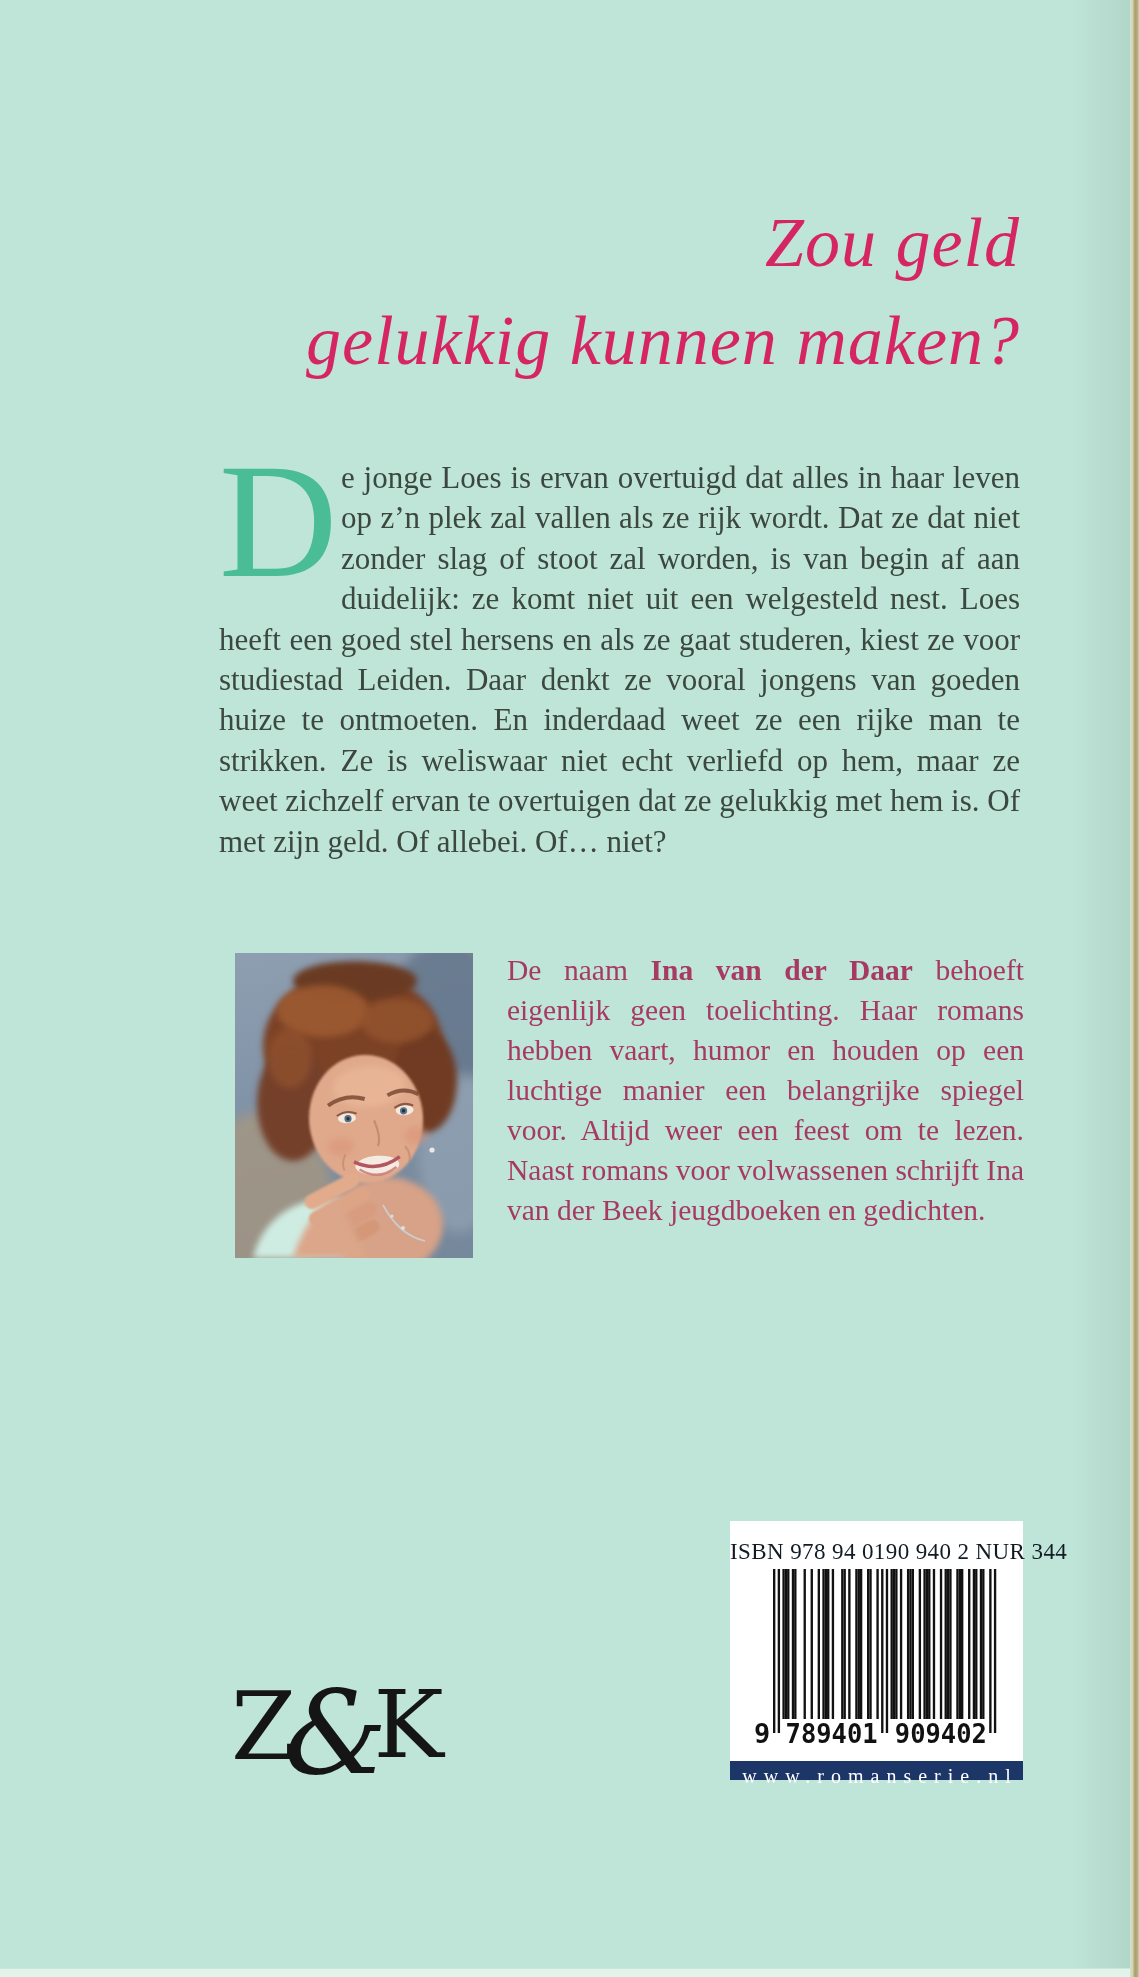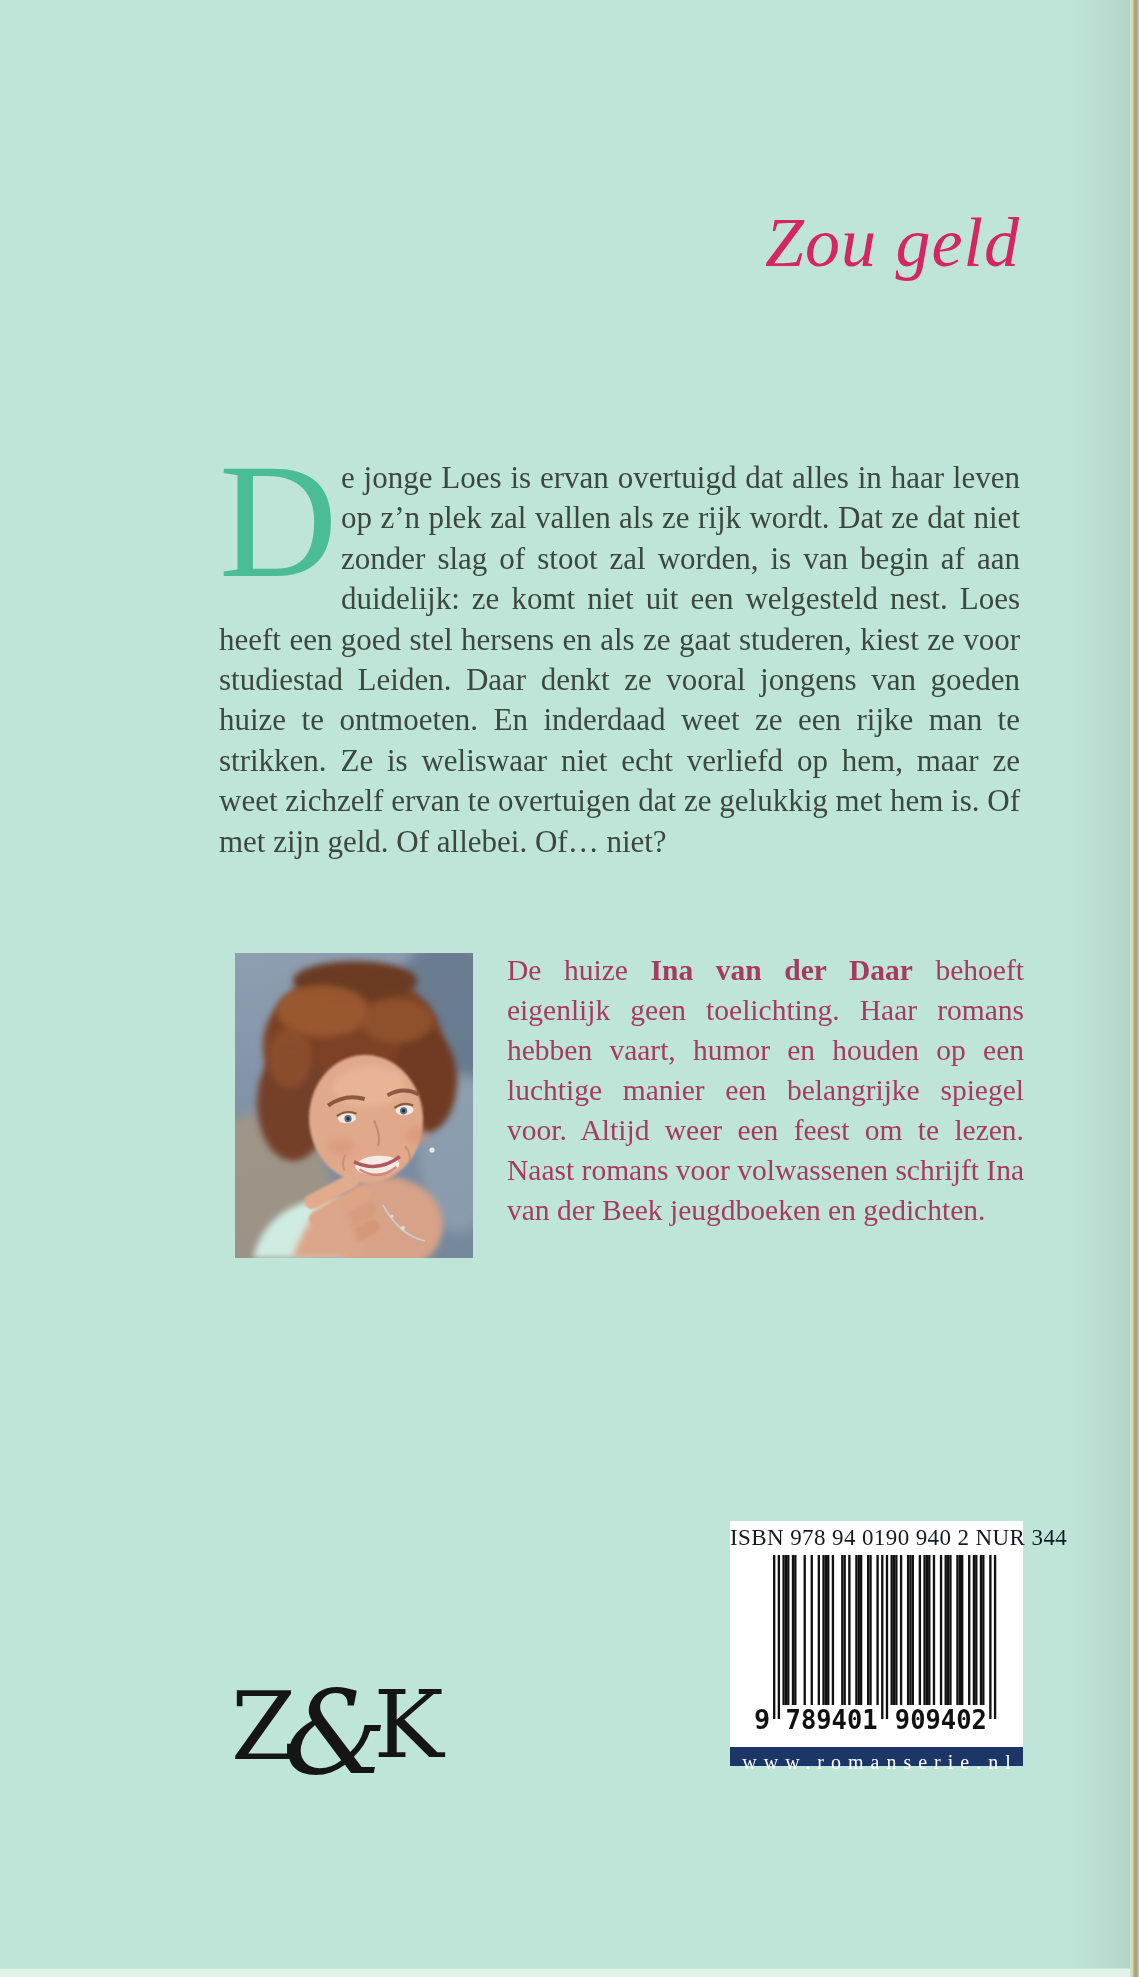--- a/index.html
+++ b/index.html
@@ -75,21 +75,21 @@
     position:relative;top:14px;
   }
   .zk-logo .zk-k{position:relative;top:-2px;}
   
   .isbn-block{
     position:absolute;left:730px;top:1521px;width:293px;
     background:#ffffff;
     text-align:center;
   }
   .isbn-label{
-    padding-top:3px;
+    padding-top:17px;
     font-size:23px;line-height:28px;
     color:#121b24;
     letter-spacing:0.4px;
     white-space:nowrap;
   }
   .barcode-wrap{height:194px;margin-top:1px;}
   .web-bar{
     height:19px;
     background:var(--navy);
     color:#ffffff;
@@ -116,20 +116,21 @@
     z-index:4;
   }
 </style>
 </head>
 <body>
 
 <div class="page">
 
   <div class="tagline">
     <div>Zou geld</div>
+    <div>gelukkig kunnen maken?</div>
   </div>
 
   <div class="synopsis">
     <span class="dropcap">D</span><span>e jonge Loes is ervan overtuigd dat alles in haar leven op z’n plek zal vallen als ze rijk wordt. Dat ze dat niet zonder slag of stoot zal worden, is van begin af aan duidelijk: ze komt niet uit een welgesteld nest. Loes heeft een goed stel hersens en als ze gaat studeren, kiest ze voor studiestad Leiden. Daar denkt ze vooral jongens van goeden huize te ontmoeten. En inderdaad weet ze een rijke man te strikken. Ze is weliswaar niet echt verliefd op hem, maar ze weet zichzelf ervan te overtuigen dat ze gelukkig met hem is. Of met zijn geld. Of allebei. Of… niet?</span>
   </div>
 
   <div class="author-photo">
     <svg width="238" height="305" viewBox="0 0 238 305" xmlns="http://www.w3.org/2000/svg">
       <defs>
         <linearGradient id="bgg" x1="0" y1="0" x2="0.2" y2="1">
@@ -203,21 +204,21 @@
       <path d="M60,305 C70,270 88,250 104,242 L130,300 Z" fill="#dca favourable" opacity="0"></path>
       <path d="M58,305 C68,272 86,252 102,244 L132,305 Z" fill="#dca68a" filter="url(#b3)"></path>
 
       <path d="M148,252 q16,30 42,36" stroke="#ccd1d7" stroke-width="1.6" fill="none" opacity="0.9"></path>
       <circle cx="168" cy="275" r="2" fill="#dfe3e7" opacity="0.9"></circle>
       <circle cx="157" cy="263" r="1.6" fill="#dfe3e7" opacity="0.9"></circle>
     </svg>
   </div>
 
   <div class="bio">
-    <span>De huize </span><b>Ina van der Daar</b><span> behoeft eigenlijk geen toelichting. Haar romans hebben vaart, humor en houden op een luchtige manier een belangrijke spiegel voor. Altijd weer een feest om te lezen. Naast romans voor volwassenen schrijft Ina van der Beek jeugdboeken en gedichten.</span>
+    <span>De naam </span><b>Ina van der Daar</b><span> behoeft eigenlijk geen toelichting. Haar romans hebben vaart, humor en houden op een luchtige manier een belangrijke spiegel voor. Altijd weer een feest om te lezen. Naast romans voor volwassenen schrijft Ina van der Beek jeugdboeken en gedichten.</span>
   </div>
 
   <div class="zk-logo">
     <span class="zk-z">Z</span><span class="zk-amp">&amp;</span><span class="zk-k">K</span>
   </div>
 
   <div class="isbn-block">
     <div class="isbn-label">ISBN 978 94 0190 940 2  NUR 344</div>
     <div class="barcode-wrap" id="barcode"><svg width="252" height="192" viewBox="0 0 252 192">
           <rect x="22.00" y="2" width="2.35" height="164" fill="#111111"></rect>

